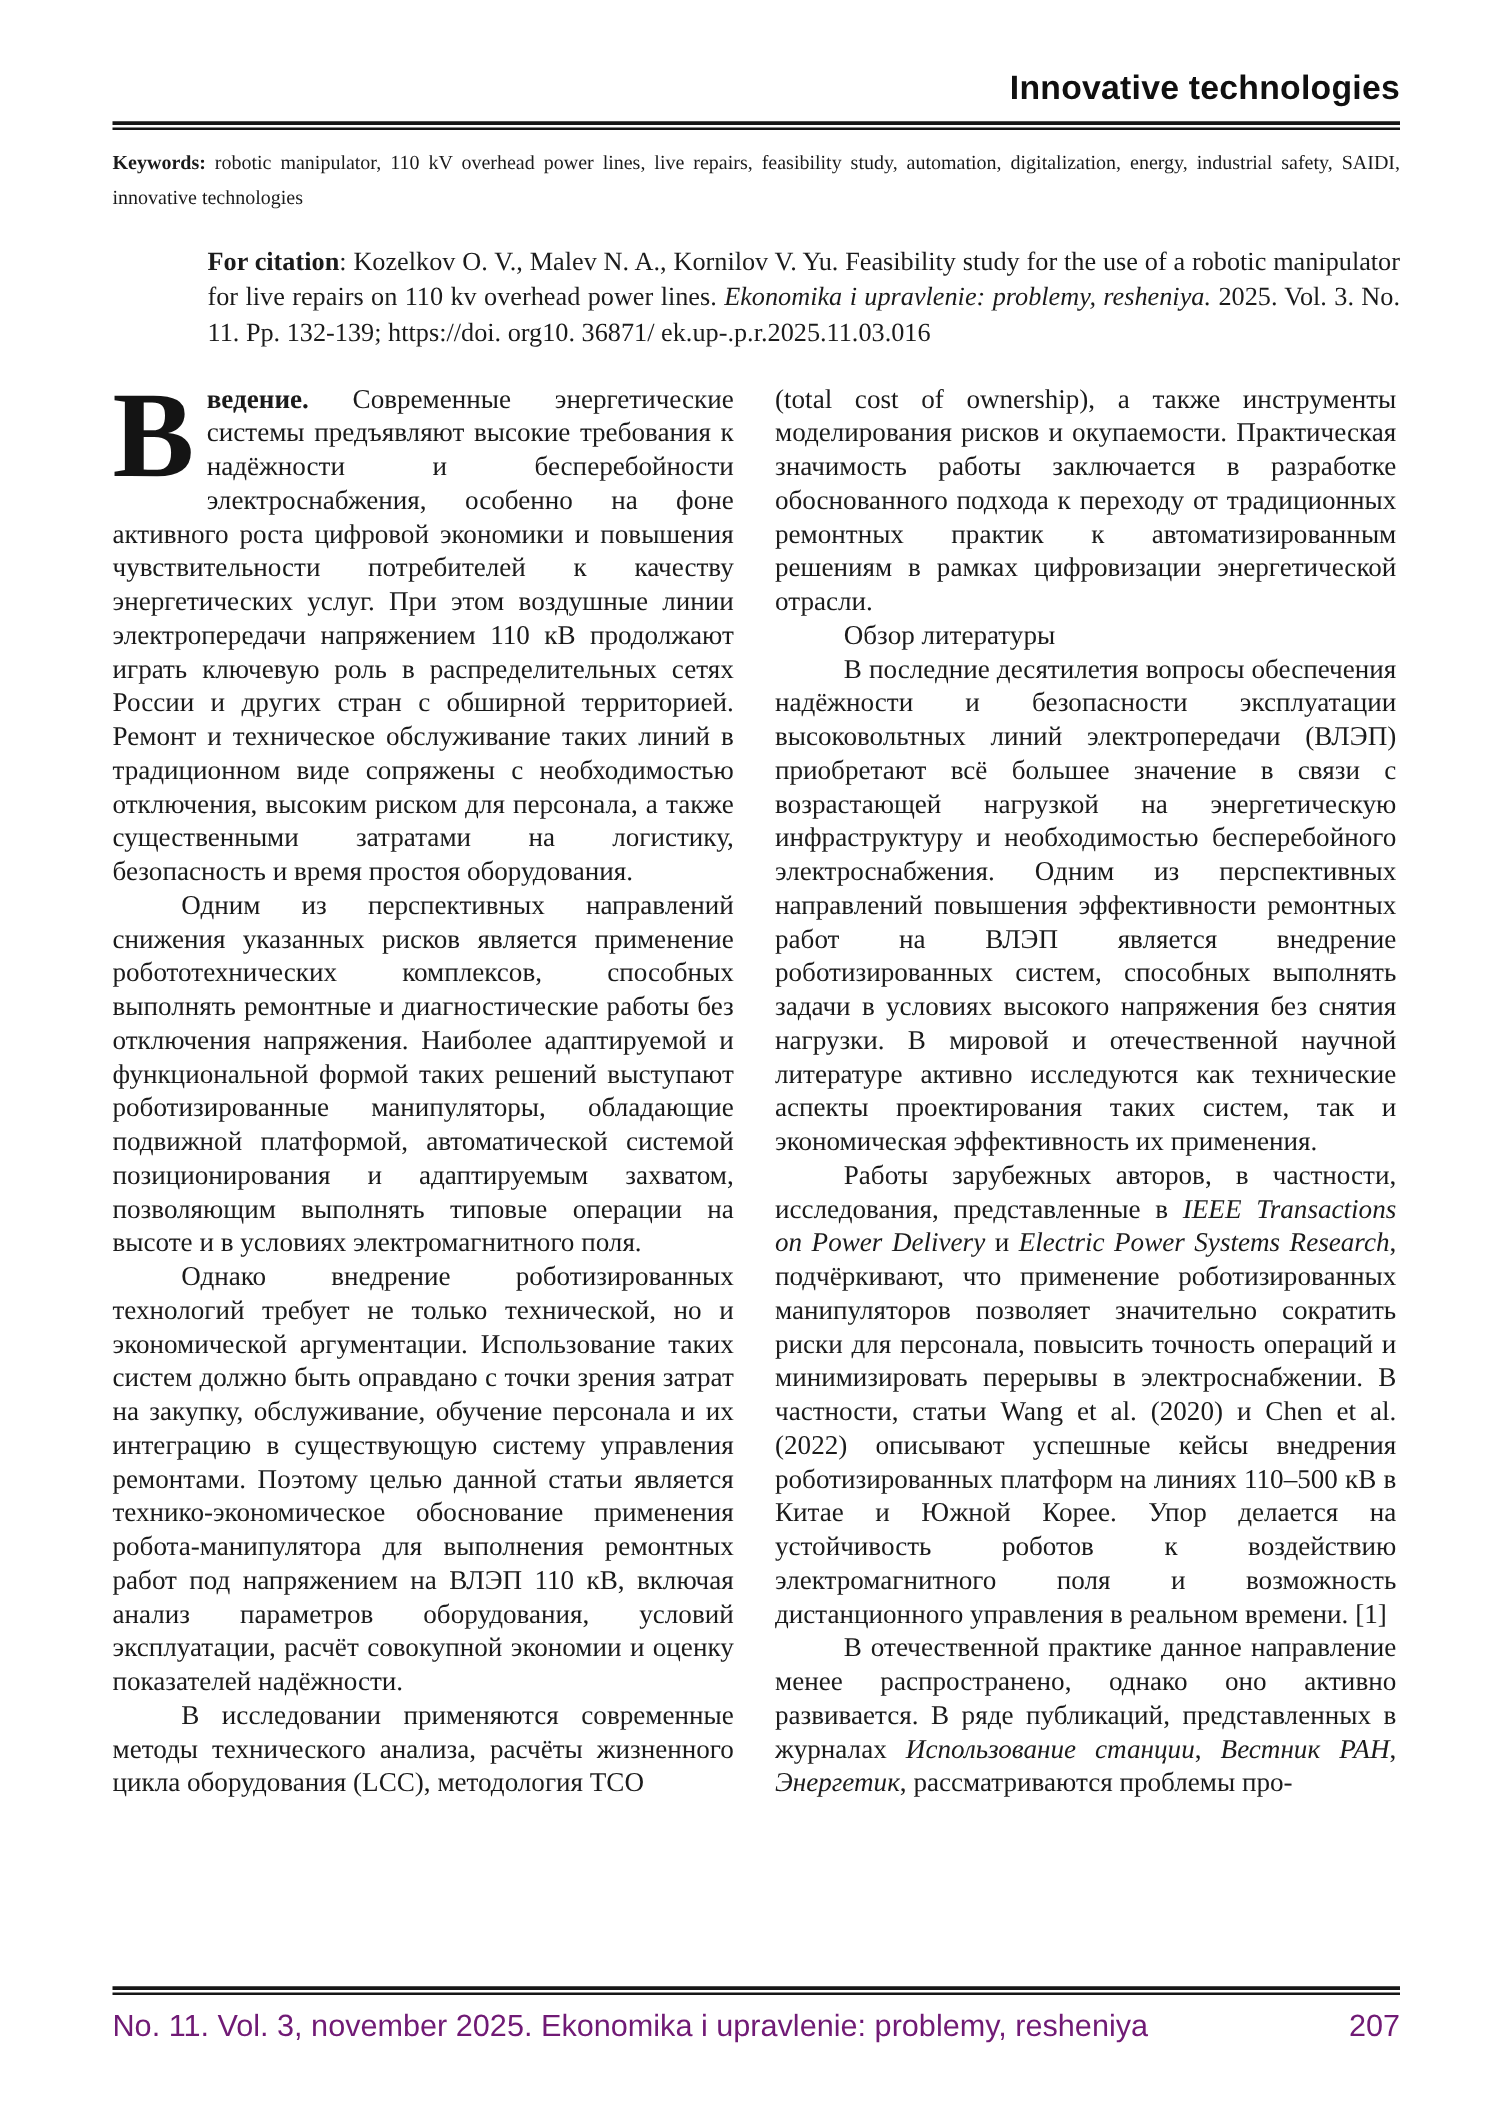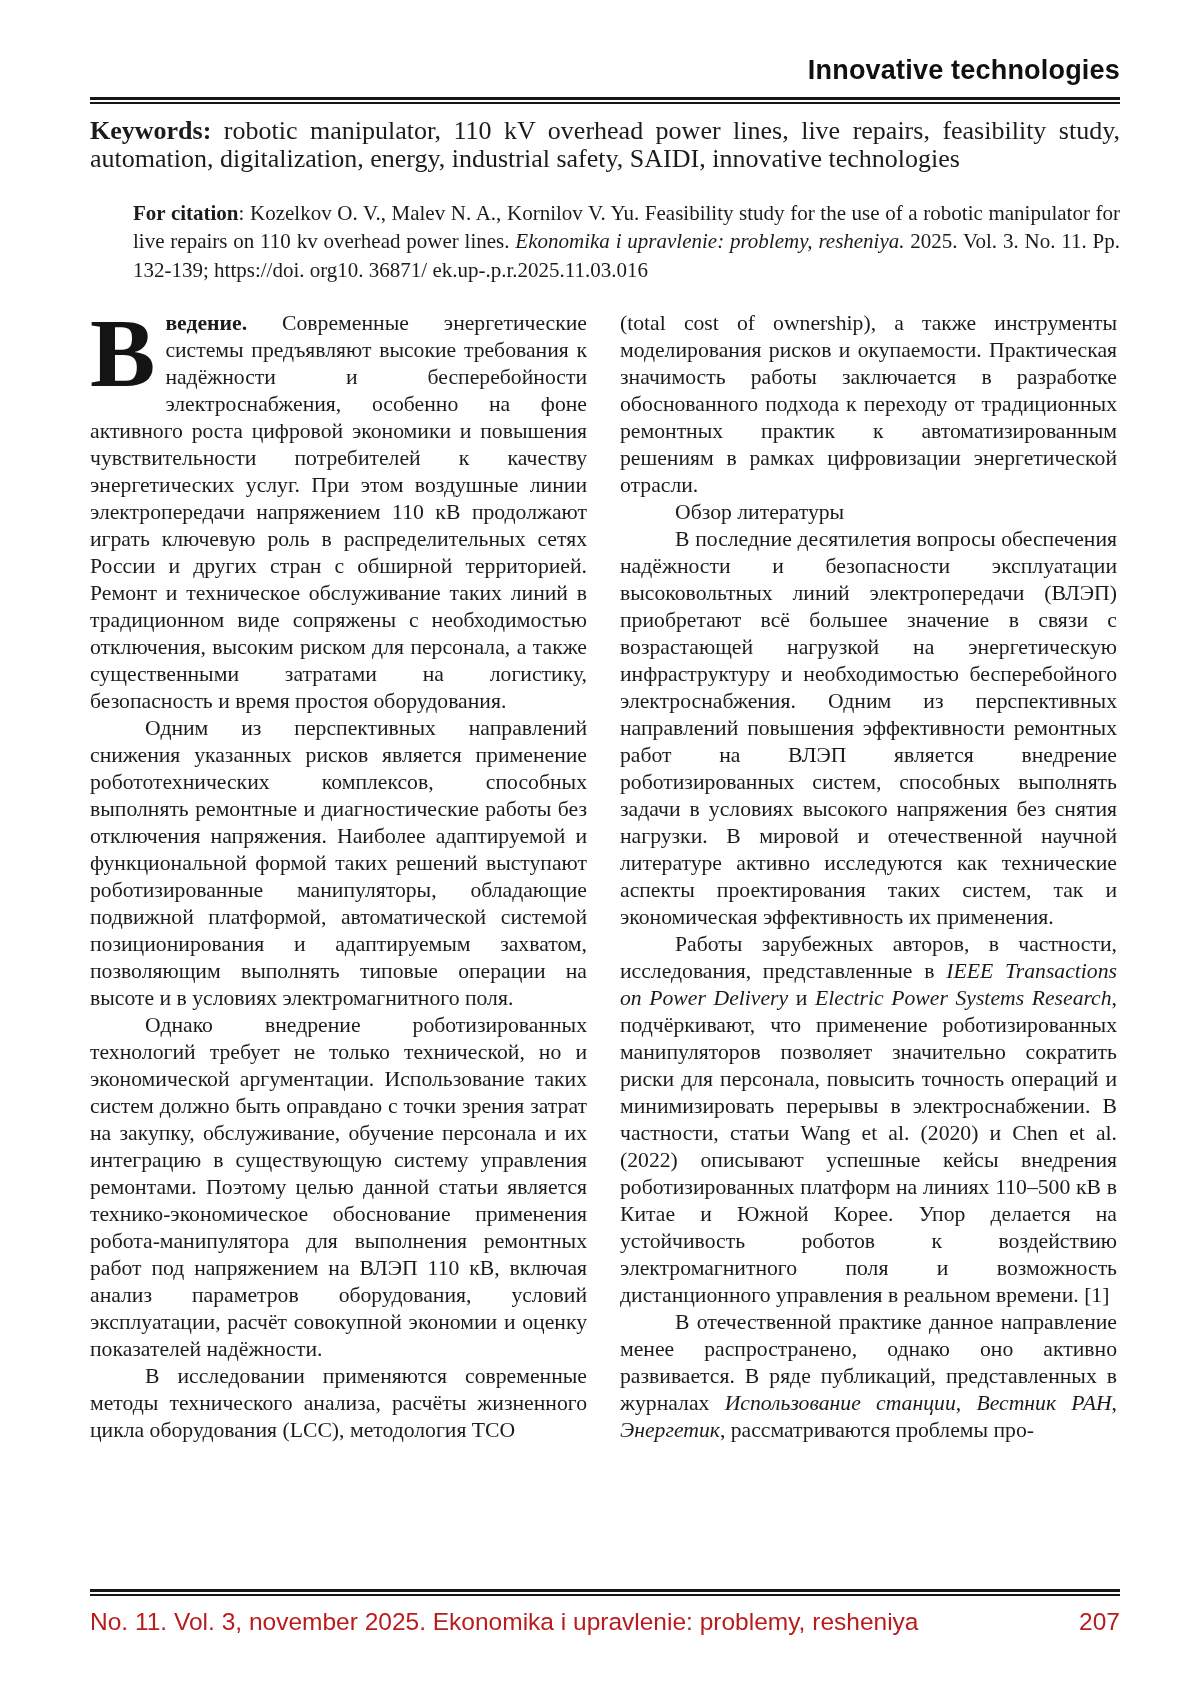--- a/index.html
+++ b/index.html
@@ -24,27 +24,27 @@
     letter-spacing:0.2px;
   }
   .rule{
     margin-top:11px;
     height:2px;
     border-top:3px solid #161616;
     border-bottom:2px solid #161616;
   }
   .keywords{
     margin-top:13px;
-    font-size:26px;
+    font-size:16px;
     line-height:28px;
     text-align:justify;
   }
   .keywords .kw-label{font-weight:bold;}
   .citation{
-    margin:22px 0 0 43px;
+    margin:22px 0 0 76px;
     font-size:21px;
     line-height:28.5px;
     text-align:justify;
   }
   .citation .cit-label{font-weight:bold;}
   .citation .it{font-style:italic;}
   .columns{
     display:flex;
     gap:33px;
     margin-top:26px;
@@ -72,21 +72,21 @@
     position:absolute;
     left:90px;right:80px;top:1578px;
   }
   .footer-row{
     display:flex;
     justify-content:space-between;
     align-items:baseline;
     margin-top:12px;
     font-family:"Liberation Sans","DejaVu Sans",sans-serif;
     font-size:24.5px;
-    color:#b91c1c;
+    color:#701a75;
   }
 </style>
 </head>
 <body>
 
 <div class="page">
   <div class="content">
 
     <div class="running-head">Innovative technologies</div>
 

